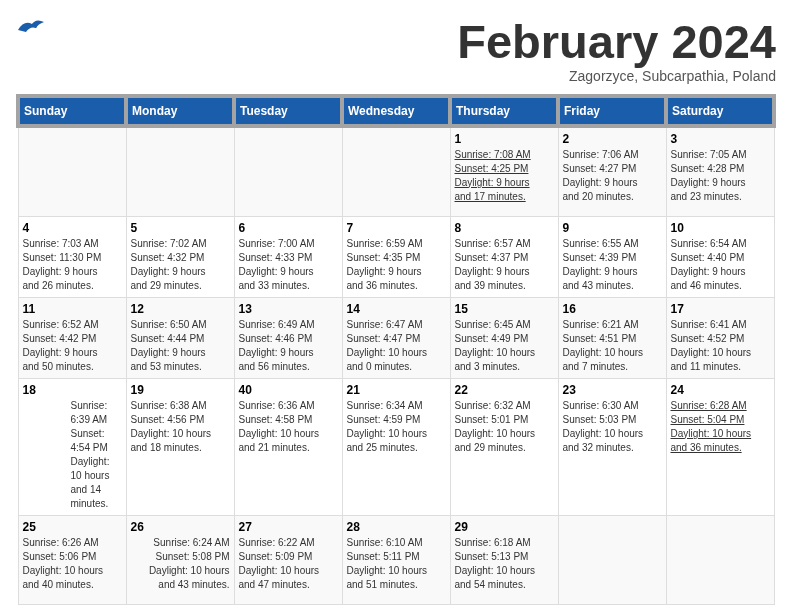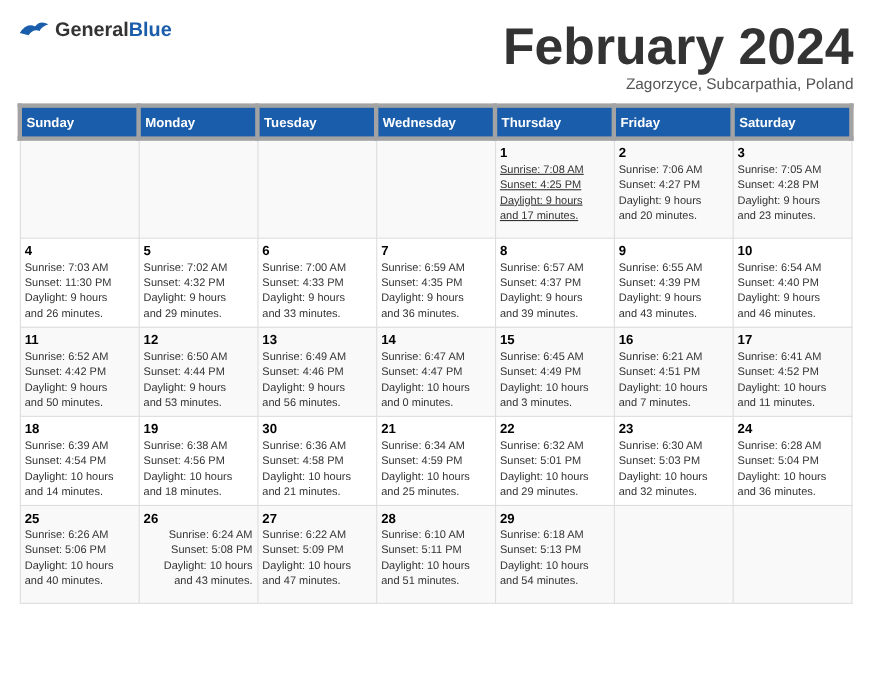--- a/index.html
+++ b/index.html
@@ -92,23 +92,20 @@
   </style>
 </head>
 <body>
 
 <div class="header-area">
   <div class="logo">
     <svg class="logo-bird" viewBox="0 0 30 22" xmlns="http://www.w3.org/2000/svg">
       <path d="M2 14 Q8 4 16 8 Q20 2 28 6 Q22 8 20 12 Q14 10 10 16 Z" fill="#1a5dab"></path>
       <path d="M16 8 Q20 10 20 12" fill="none" stroke="#1a5dab" stroke-width="1"></path>
     </svg>
-    <div>
-      <span class="logo-text-general">General</span><span class="logo-text-blue">Blue</span>
-    </div>
   </div>
   <div class="title-area">
     <div class="main-title">February 2024</div>
     <div class="subtitle">Zagorzyce, Subcarpathia, Poland</div>
   </div>
 </div>
 
 <table>
   <thead>
     <tr>
@@ -255,34 +252,34 @@
           <span class="day-number">17</span>
           <div class="day-info" style="white-space: pre-line;">Sunrise: 6:41 AM
 Sunset: 4:52 PM
 Daylight: 10 hours
 and 11 minutes.</div>
         </td>
       </tr>
       <tr>
         <td>
           <span class="day-number">18</span>
-          <div class="day-info" style="white-space: pre-line;">Sunrise: 6:39 AM
+          <div class="day-info" style="white-space: pre-line; margin-left: 48px;">Sunrise: 6:39 AM
 Sunset: 4:54 PM
 Daylight: 10 hours
 and 14 minutes.</div>
         </td>
         <td>
           <span class="day-number">19</span>
           <div class="day-info" style="white-space: pre-line;">Sunrise: 6:38 AM
 Sunset: 4:56 PM
 Daylight: 10 hours
 and 18 minutes.</div>
         </td>
         <td>
-          <span class="day-number">30</span>
+          <span class="day-number">40</span>
           <div class="day-info" style="white-space: pre-line;">Sunrise: 6:36 AM
 Sunset: 4:58 PM
 Daylight: 10 hours
 and 21 minutes.</div>
         </td>
         <td>
           <span class="day-number">21</span>
           <div class="day-info" style="white-space: pre-line;">Sunrise: 6:34 AM
 Sunset: 4:59 PM
 Daylight: 10 hours
@@ -297,21 +294,21 @@
         </td>
         <td>
           <span class="day-number">23</span>
           <div class="day-info" style="white-space: pre-line;">Sunrise: 6:30 AM
 Sunset: 5:03 PM
 Daylight: 10 hours
 and 32 minutes.</div>
         </td>
         <td>
           <span class="day-number">24</span>
-          <div class="day-info" style="white-space: pre-line;">Sunrise: 6:28 AM
+          <div class="day-info" style="white-space: pre-line; text-decoration: underline;">Sunrise: 6:28 AM
 Sunset: 5:04 PM
 Daylight: 10 hours
 and 36 minutes.</div>
         </td>
       </tr>
       <tr>
         <td>
           <span class="day-number">25</span>
           <div class="day-info" style="white-space: pre-line;">Sunrise: 6:26 AM
 Sunset: 5:06 PM

